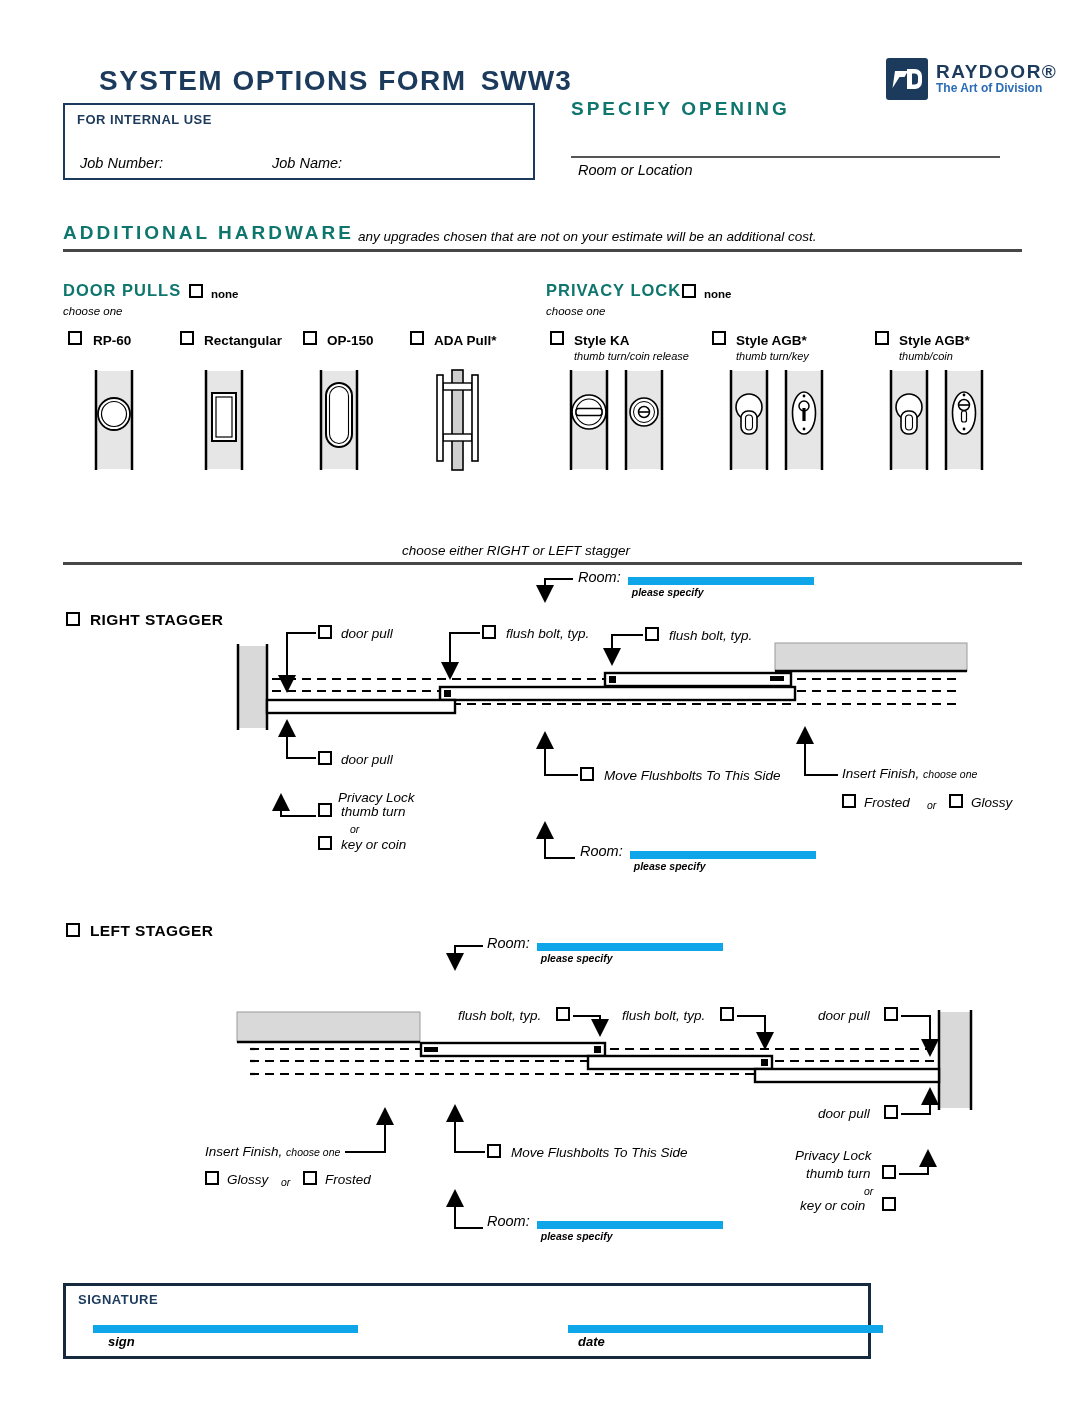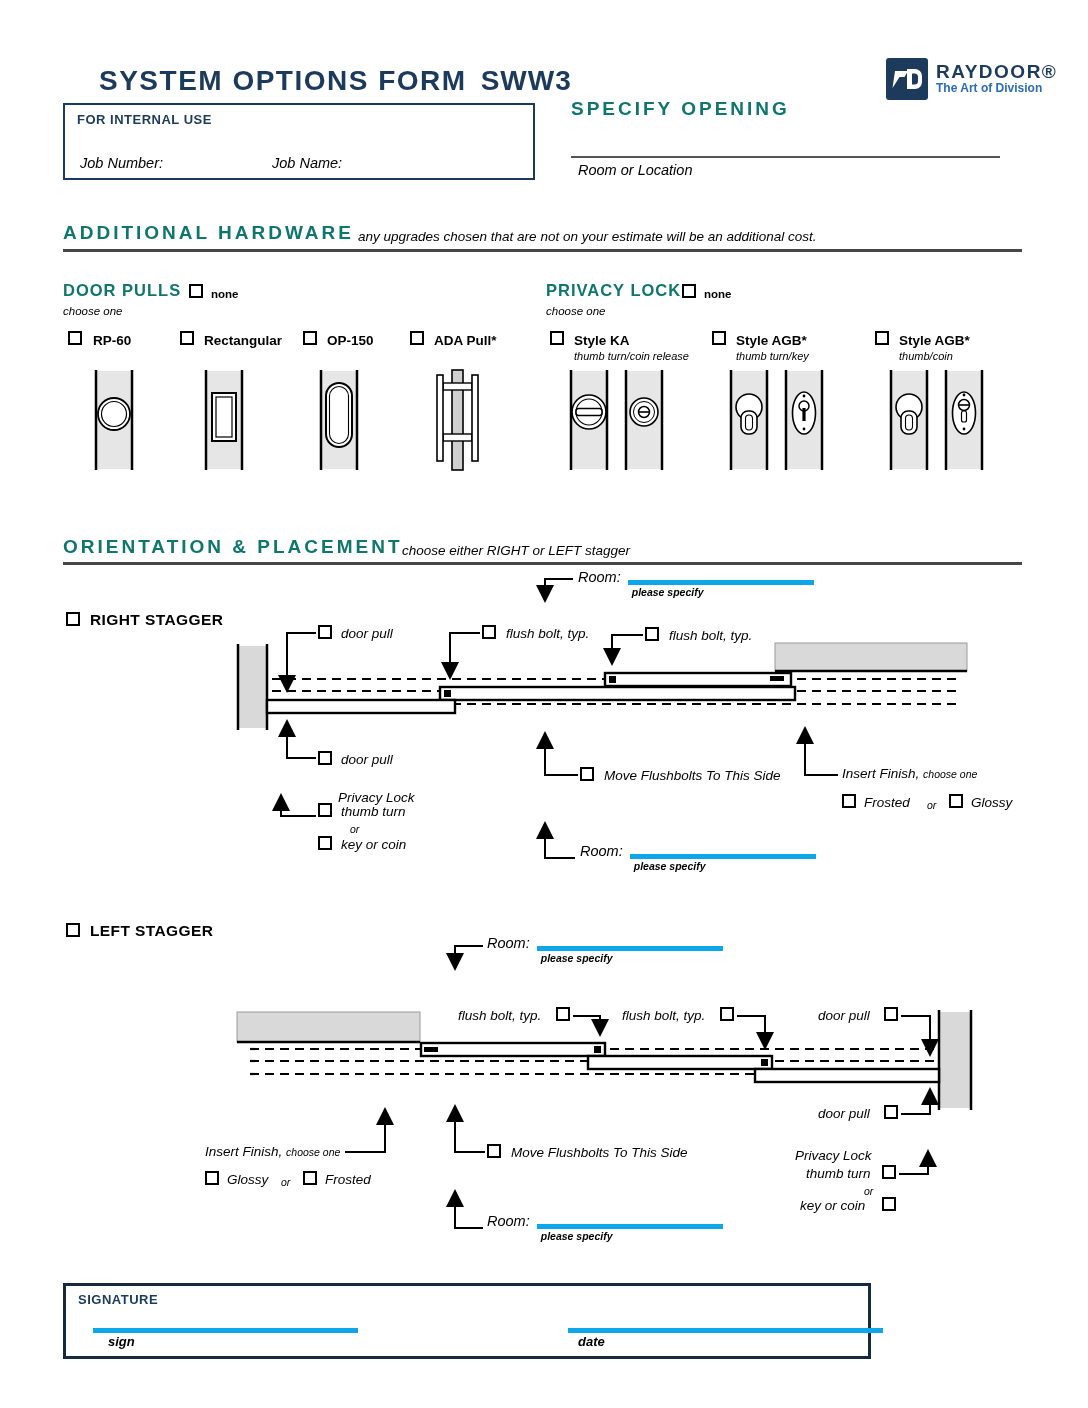--- a/index.html
+++ b/index.html
@@ -19,21 +19,21 @@
   .none-label { position:absolute; font-weight:700; font-size:11.5px; white-space:nowrap; }
   .choose { position:absolute; font-style:italic; font-size:11.5px; white-space:nowrap; }
   .sub-it { position:absolute; font-style:italic; font-size:11px; white-space:nowrap; }
   .small-it { font-style:italic; font-size:10.5px; }
 
   
   .cb { position:absolute; width:14px; height:14px; border:2px solid #000; background:#fff; }
 
   
   .room-field { position:absolute; display:flex; align-items:flex-end; gap:7px; font-style:italic; font-size:14.5px; white-space:nowrap; }
-  .wline { display:inline-block; border-bottom:5px solid #0ea5e9; height:17px; position:relative;font-weight:bold; }
+  .wline { display:inline-block; border-bottom:8px solid #0ea5e9; height:17px; position:relative;font-weight:bold; }
   .wline .hint { position:absolute; left:4px; top:18px; font-size:10.5px; font-style:italic; white-space:nowrap; }
 
   
   .navy-box { position:absolute; border:2px solid #1b3a5c; background:#fff; }
   .sig-box  { position:absolute; border:3px solid #15293f; background:#fff; }
   .box-title { position:absolute; font-size:13px; font-weight:700; letter-spacing:0.5px; color:#1b3a5c; white-space:nowrap; }
 
   
   .logo-wrap { position:absolute; display:flex; align-items:center; gap:8px; }
   .logo-text .brand { font-size:19px; font-weight:800; letter-spacing:1.5px; color:#1b3a5c; line-height:1; }
@@ -185,21 +185,20 @@
       <ellipse cx="904" cy="45" rx="11.5" ry="21" fill="#fff" stroke="#000" stroke-width="1.6"></ellipse>
       <circle cx="904" cy="37" r="5.5" fill="#fff" stroke="#000" stroke-width="1.5"></circle>
       <line x1="899" y1="37" x2="909" y2="37" stroke="#000" stroke-width="1.6"></line>
       <rect x="901.5" y="43" width="5" height="11" rx="2" fill="#fff" stroke="#000" stroke-width="1.2"></rect>
       <circle cx="904" cy="27" r="1.4" fill="#000"></circle>
       <circle cx="904" cy="61" r="1.4" fill="#000"></circle>
     </g>
   </svg>
 
 
-  <div class="abs hd2" style="left:63px; top:536px;">ORIENTATION &amp; PLACEMENT</div>
   <div class="dlabel" style="left:402px; top:543px;">choose either RIGHT or LEFT stagger</div>
   <div class="rule" style="left:63px; top:562px; width:959px; height:2.5px;"></div>
 
   <div class="abs" style="left:0; top:570px; width:1088px; height:322px;">
     <svg class="abs" style="left:0; top:0; pointer-events:none;" width="1088" height="322" viewBox="0 0 1088 322">
       <defs>
         <marker id="ar" markerWidth="10" markerHeight="10" refX="7.5" refY="4.5" orient="auto">
           <path d="M0,0 L9,4.5 L0,9 Z" fill="#000"></path>
         </marker>
       </defs>

